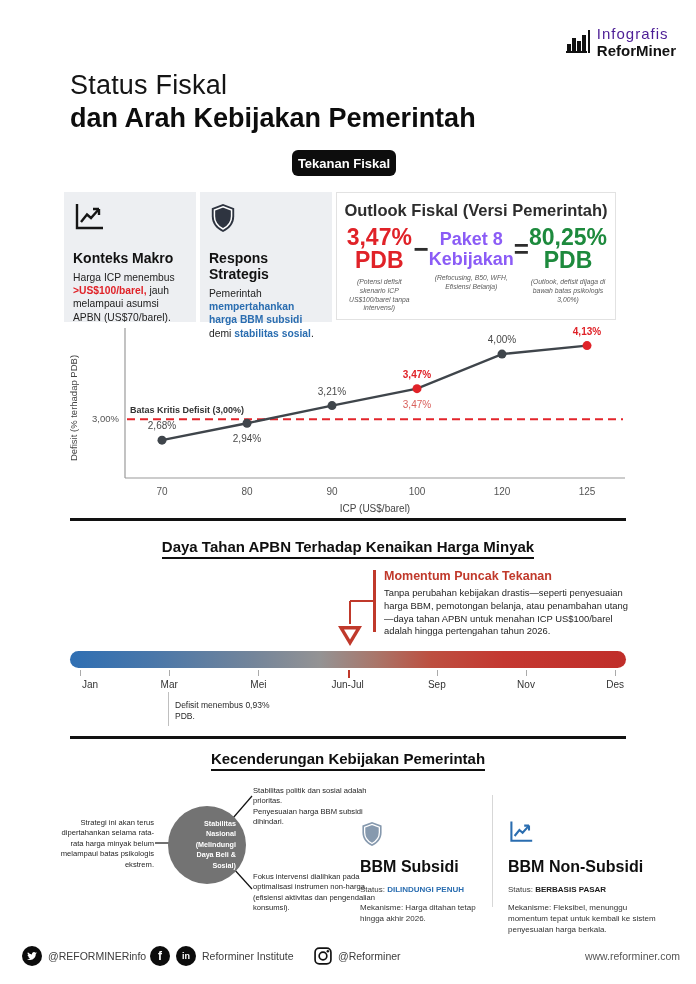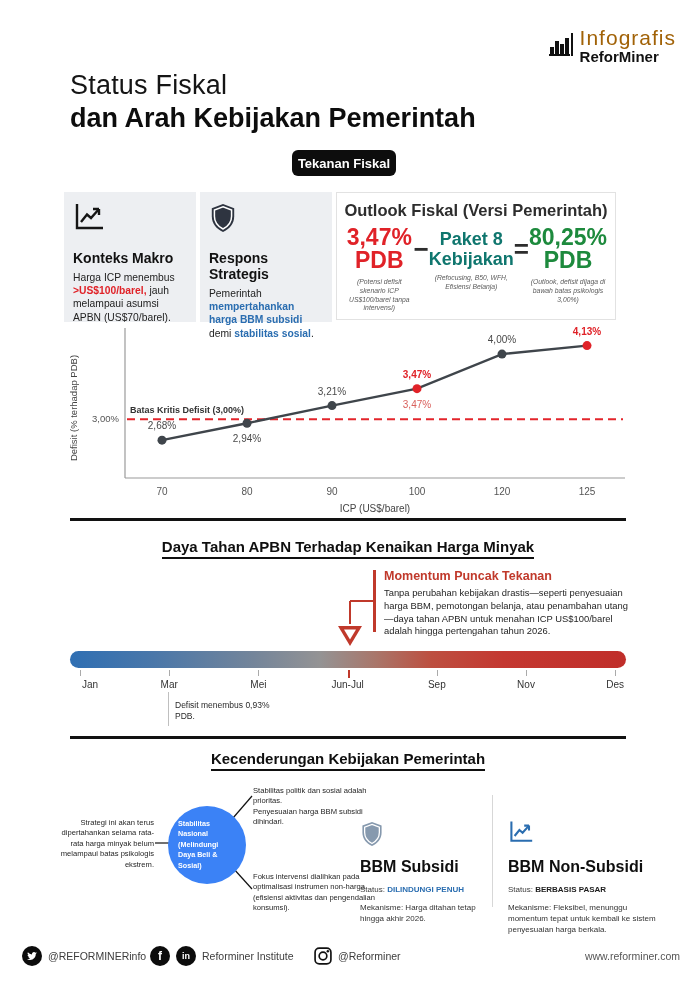--- a/index.html
+++ b/index.html
@@ -2,21 +2,21 @@
 <html><head>
 <meta charset="utf-8">
 <style>
   * { margin:0; padding:0; box-sizing:border-box; }
   html,body { background:#ffffff; }
   body { font-family:"Liberation Sans", sans-serif; color:#1c1c1c; }
   .page { position:relative; width:696px; height:984px; background:#fff; overflow:hidden; margin:0 auto; }
 
   
   .logo { position:absolute; top:26px; right:20px; display:flex; align-items:center; gap:5px; }
-  .logo-text .l1 { font-size:21px; font-weight:300; letter-spacing:1px; color:#a16207; line-height:1.1; }
+  .logo-text .l1 { font-size:15px; font-weight:300; letter-spacing:1px; color:#4c1d95; line-height:1.1; }
   .logo-text .l2 { font-size:15px; font-weight:700; color:#111; line-height:1.1; }
 
   
   .title-block { position:absolute; left:70px; top:70px; }
   .title-line1 { font-size:27px; font-weight:300; color:#151515; letter-spacing:.2px; }
   .title-line2 { font-size:27px; font-weight:700; color:#0d0d0d; margin-top:2px; }
   .badge { position:absolute; left:292px; top:150px; width:104px; height:26px; background:#0d0d0d;
            border-radius:6px; color:#fff; font-size:13px; font-weight:700; display:flex; align-items:center; justify-content:center; }
 
   
@@ -29,21 +29,21 @@
   .hl-blue { color:#2a6db0; font-weight:700; }
 
   
   .outlook { position:absolute; left:336px; top:192px; width:280px; height:128px; background:#fff; border:1px solid #e2e2e2; padding:8px 6px 0 6px; }
   .outlook h2 { font-size:16.5px; font-weight:700; color:#2d2d2d; text-align:center; white-space:nowrap; }
   .equation { display:flex; justify-content:space-between; align-items:flex-start; margin-top:6px; padding:0 2px; }
   .term { text-align:center; }
   .term .val { font-size:23px; font-weight:800; line-height:1.02; }
   .term .unit { font-size:23px; font-weight:800; line-height:1.02; }
   .t-red { color:#e02228; } .t-green { color:#1d8a3d; }
-  .term .two-line { font-size:18px; font-weight:800; color:#0f766e; line-height:1.12; padding-top:3px; }
+  .term .two-line { font-size:18px; font-weight:800; color:#8b5cf6; line-height:1.12; padding-top:3px; }
   .term .note { font-size:6.8px; font-style:italic; color:#5a5a5a; margin-top:5px; line-height:1.3; }
   .op { font-size:26px; font-weight:800; color:#2d2d2d; padding-top:8px; }
 
   
   .chart-wrap { position:absolute; left:65px; top:323px; width:565px; height:197px; }
   svg text { font-family:"Liberation Sans", sans-serif; }
 
   
   .divider { position:absolute; left:70px; width:556px; height:3px; background:#121212; }
   .div1 { top:518px; } .div2 { top:736px; }
@@ -59,22 +59,22 @@
   .grad-bar { position:absolute; left:70px; top:651px; width:556px; height:17px; border-radius:9px;
     background:linear-gradient(90deg,#2f6fb3 0%,#4a77a9 15%,#74859a 33%,#949394 45%,#a9766a 55%,#bd4f40 65%,#c43831 78%,#c02e2a 100%); }
   .month-row { position:absolute; left:70px; top:670px; width:556px; height:26px; }
   .month-tick { position:absolute; top:0; width:1px; height:6px; background:#aaa; }
   .tick-red { background:#c0392b; width:2px; height:8px; }
   .month-label { position:absolute; top:9px; transform:translateX(-50%); font-size:10px; color:#333; }
   .deficit-line { position:absolute; left:168px; top:692px; width:1px; height:34px; background:#bfbfbf; }
   .deficit-note { position:absolute; left:175px; top:700px; width:110px; font-size:8.5px; line-height:1.35; color:#2a2a2a; }
 
   
-  .circle { position:absolute; left:168px; top:806px; width:78px; height:78px; border-radius:50%; background:#3b82f6;
-            color:#fff; display:flex; align-items:center; justify-content:center; text-align:left;
+  .circle { position:absolute; left:168px; top:806px; width:78px; height:78px; border-radius:50%; background:#737373;
+            color:#fff; display:flex; align-items:center; justify-content:center; text-align:right;
             font-size:7.2px; font-weight:700; line-height:1.45; padding:10px; }
   .pol-left { position:absolute; left:60px; top:818px; width:94px; text-align:right; font-size:7.6px; line-height:1.38; color:#1f1f1f; }
   .pol-top { position:absolute; left:253px; top:786px; width:138px; font-size:7.6px; line-height:1.38; color:#1f1f1f; white-space:pre-line; }
   .pol-bottom { position:absolute; left:253px; top:872px; width:140px; font-size:7.6px; line-height:1.38; color:#1f1f1f; }
   .pol-connectors { position:absolute; left:0; top:740px; pointer-events:none; }
 
   .v-divider { position:absolute; left:492px; top:795px; width:1px; height:112px; background:#d7d7d7; }
   .bbm-col { position:absolute; top:820px; }
   .bbm1 { left:360px; width:122px; } .bbm2 { left:508px; width:152px; }
   .bbm-col .bbm-icon { height:28px; margin-bottom:10px; }

